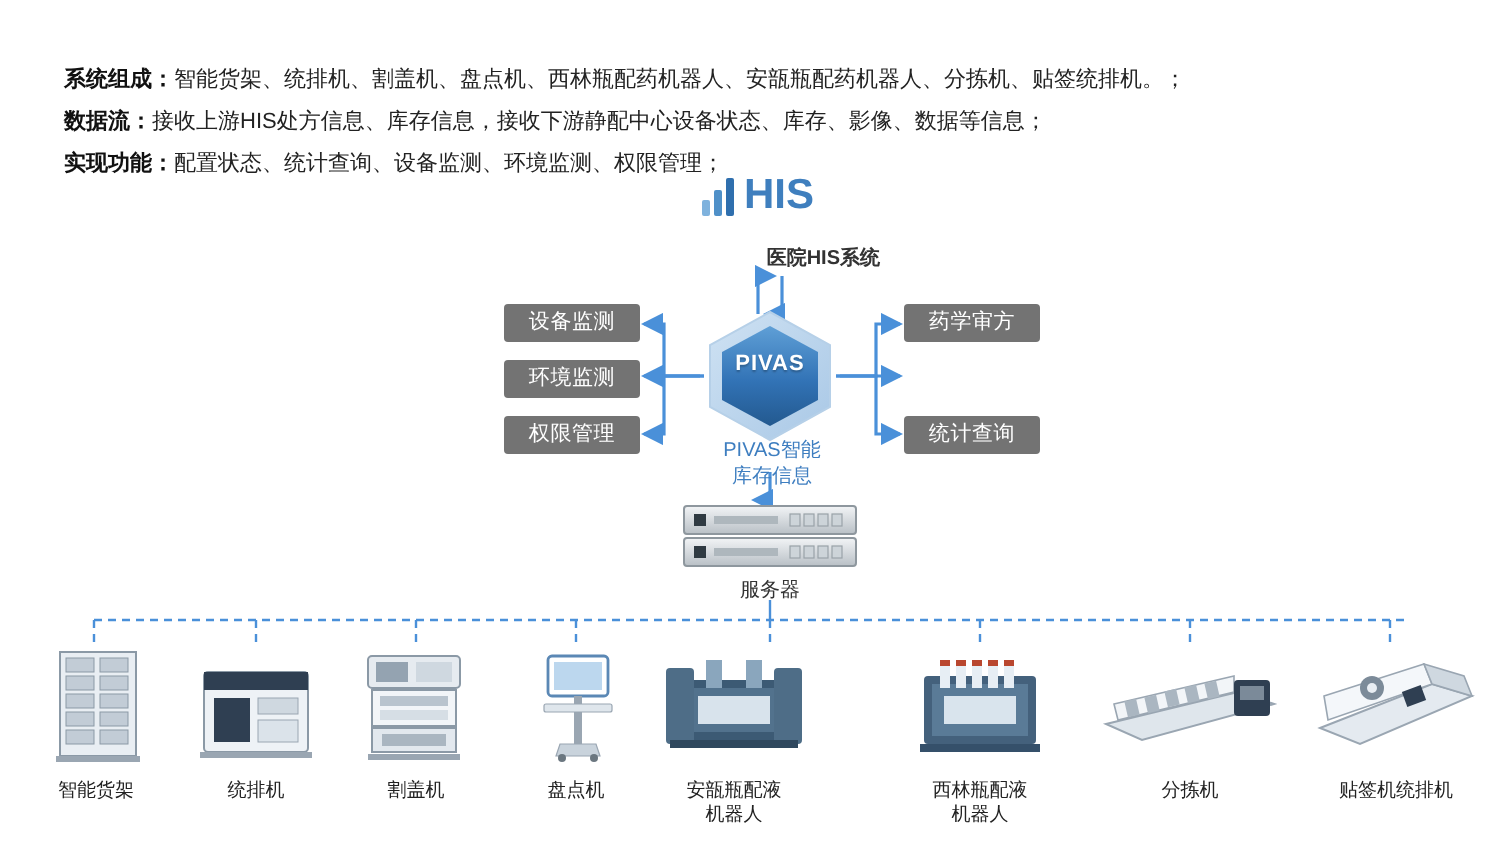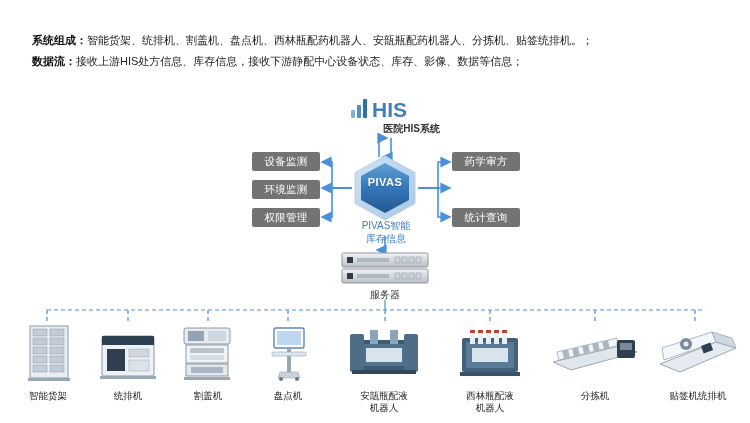--- a/index.html
+++ b/index.html
@@ -49,25 +49,25 @@
     top: 0;
     width: 750px;
     height: 423px;
     pointer-events: none;
   }
 
   
   .his-logo {
     position: absolute;
     left: 351px;
-    top: 98px;
+    top: 86px;
     width: 80px;
     height: 24px;
     display: flex;
-    align-items: flex-start;
+    align-items: center;
   }
   .his-logo .bars {
     display: flex;
     align-items: flex-end;
     height: 20px;
     margin-right: 3px;
   }
   .his-logo .bars i {
     display: block;
     width: 4px;
@@ -191,20 +191,23 @@
 <body>
 
 <div id="root">
 
   <div class="header-block">
     <div class="header-line">
       <span class="lbl">系统组成：</span><span class="val">智能货架、统排机、割盖机、盘点机、西林瓶配药机器人、安瓿瓶配药机器人、分拣机、贴签统排机。；</span>
     </div>
     <div class="header-line">
       <span class="lbl">数据流：</span><span class="val">接收上游HIS处方信息、库存信息，接收下游静配中心设备状态、库存、影像、数据等信息；</span>
+    </div>
+    <div class="header-line">
+      <span class="lbl">实现功能：</span><span class="val">配置状态、统计查询、设备监测、环境监测、权限管理；</span>
     </div>
   </div>
 
   <svg class="svg-layer" viewBox="0 0 750 423">
     <defs>
       <marker id="arrUp" markerWidth="7" markerHeight="7" refX="3.5" refY="6" orient="auto">
         <path d="M3.5,0 L7,7 L0,7 Z" fill="#4a90d9"></path>
       </marker>
       <marker id="arrDown" markerWidth="7" markerHeight="7" refX="3.5" refY="1" orient="auto">
         <path d="M3.5,7 L0,0 L7,0 Z" fill="#4a90d9"></path>
@@ -364,21 +367,21 @@
         <rect x="47" y="26" width="4" height="24" fill="#9aa6b2"></rect>
         <rect x="32" y="30" width="34" height="4" rx="1" fill="#dfe6ec" stroke="#9aa6b2" stroke-width=".6"></rect>
         <path d="M40,50 L58,50 L60,56 L38,56 Z" fill="#c9d3dc" stroke="#9aa6b2" stroke-width=".6"></path>
         <circle cx="41" cy="57" r="2" fill="#6b7780"></circle>
         <circle cx="57" cy="57" r="2" fill="#6b7780"></circle>
       </svg>
     </div>
     <div class="cap">盘点机</div>
   </div>
 
-  <div class="device" style="left:336px; top:322px;">
+  <div class="device" style="left:319px; top:322px;">
     <div class="art">
       <svg viewBox="0 0 96 60" width="96" height="60">
         <rect x="18" y="18" width="60" height="30" rx="2" fill="#3c5a74"></rect>
         <rect x="22" y="22" width="52" height="22" fill="#52728d"></rect>
         <rect x="14" y="12" width="14" height="38" rx="2" fill="#4e6d87"></rect>
         <rect x="68" y="12" width="14" height="38" rx="2" fill="#4e6d87"></rect>
         <rect x="34" y="8" width="8" height="14" fill="#8aa6bd"></rect>
         <rect x="54" y="8" width="8" height="14" fill="#8aa6bd"></rect>
         <rect x="30" y="26" width="36" height="14" fill="#d8e3ec"></rect>
         <rect x="16" y="48" width="64" height="4" fill="#2f485e"></rect>

